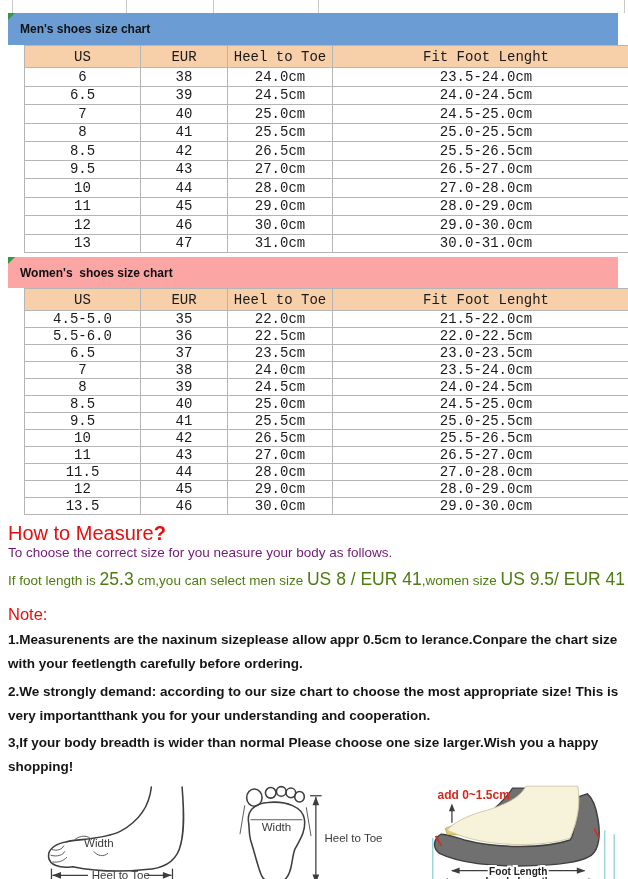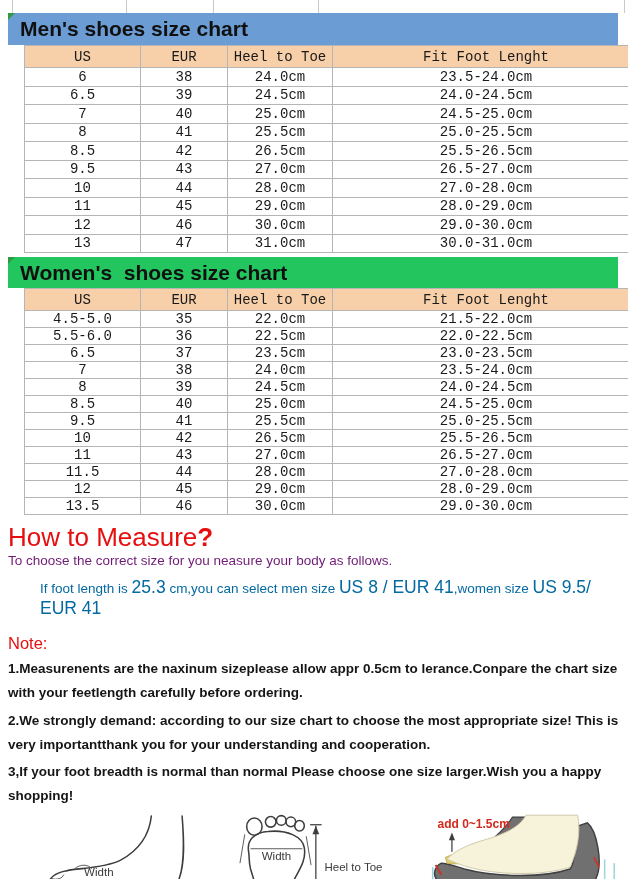--- a/index.html
+++ b/index.html
@@ -7,38 +7,38 @@
     width:628px;height:879px;overflow:hidden;background:#fff;
     font-family:"Liberation Sans",sans-serif;color:#111;position:relative;
   }
   
   .top-strip{height:13px;position:relative;border-bottom:0;}
   .vline{position:absolute;top:0;width:1px;height:13px;background:#c9c9c9;}
   
   .bar{margin-left:8px;width:610px;position:relative;display:flex;align-items:center;}
   .bar-blue{height:32px;}
   .bar-pink{height:31px;}
-  .bar-title{font-weight:bold;font-size:21px;color:#101010;padding-left:12px;white-space:pre-wrap;}
+  .bar-title{font-weight:bold;font-size:12px;color:#101010;padding-left:12px;white-space:pre-wrap;}
   .corner-tri{position:absolute;top:0;left:0;width:0;height:0;
     border-top:7px solid #2f9a3f;border-right:7px solid transparent;}
   
   table.size{border-collapse:collapse;margin-left:24px;width:615px;table-layout:fixed;
     font-family:"Liberation Mono","DejaVu Sans Mono",monospace;font-size:14px;border-radius:15px;}
   table.size td,table.size th{border:1px solid #b5b5b5;text-align:center;padding:0;
     font-weight:normal;color:#1a1a1a;overflow:hidden;white-space:nowrap;}
   table.size th{height:21px;}
   table.men tbody tr{height:18.5px;}
   table.women tbody tr{height:14px;}
   .gap-row{height:4px;position:relative;margin-left:8px;width:610px;}
   
   .measure{padding-left:8px;padding-top:7px;}
-  .howto-title{font-size:26px;color:#e60e0e;}
+  .howto-title{font-size:20px;color:#e60e0e;}
   .howto-title .qm{font-weight:bold;}
   .intro{font-size:13.5px;color:#701a75;}
-  .example{margin-top:9px;color:#0369a1;margin-left:32px;}
+  .example{margin-top:9px;color:#4d7c0f;}
   .ex-small{font-size:13.5px;}
   .ex-big{font-size:17.5px;}
   .note-label{font-size:16.5px;color:#e60e0e;margin-top:15px;}
   .notes{margin-top:4px;width:612px;font-weight:bold;}
   .note-line{font-size:13.5px;line-height:1.8;color:#151515;margin-bottom:3px;}
   
   .diagrams{display:flex;align-items:flex-start;margin-top:4px;}
   .d-side{margin-left:38px;}
   .d-print{margin-left:28px;}
   .d-shoe{margin-left:26px;margin-top:-4px;}
@@ -141,21 +141,21 @@
         <td>13</td>
         <td>47</td>
         <td>31.0cm</td>
         <td>30.0-31.0cm</td>
       </tr>
     </tbody>
 </table>
 
 <div class="gap-row"></div>
 
-<div class="bar bar-pink" style="background:#22c55e">
+<div class="bar bar-pink" style="background:#fca5a5">
   <div class="corner-tri"></div>
   <span class="bar-title">Women's  shoes size chart</span>
 </div>
 <table class="size women">
   <colgroup>
     <col style="width:116px">
       <col style="width:87px">
       <col style="width:105px">
       <col style="width:307px">
   </colgroup>
@@ -244,21 +244,21 @@
 </table>
 
 <div class="measure">
   <div class="howto-title"><span>How to Measure</span><span class="qm">?</span></div>
   <div class="intro">To choose the correct size for you neasure your body as follows.</div>
   <div class="example"><span class="ex-small">If foot length is </span><span class="ex-big">25.3</span><span class="ex-small"> cm,you can select men size </span><span class="ex-big">US 8 / EUR 41</span><span class="ex-small">,women size </span><span class="ex-big">US 9.5/ EUR 41</span></div>
   <div class="note-label">Note:</div>
   <div class="notes">
       <div class="note-line">1.Measurenents are the naxinum sizeplease allow appr 0.5cm to lerance.Conpare the chart size with  your feetlength carefully before ordering.</div>
       <div class="note-line">2.We strongly demand: according to our size chart to choose the most appropriate size! This is very importantthank you for your understanding and cooperation.</div>
-      <div class="note-line">3,If your foot breadth is normal than normal Please choose one size larger.Wish you a happy shopping!</div>
+      <div class="note-line">3,If your body breadth is wider than normal Please choose one size larger.Wish you a happy shopping!</div>
     </div>
 </div>
 
 <div class="diagrams">
 
   <svg class="d-side" width="180" height="102" viewBox="0 0 180 102">
     <path class="sketch" d="M118,1 C116,20 106,36 86,47 C68,56 42,55 30,58"></path>
     <path class="sketch" d="M150,1 C152,26 153,50 147,66 C142,79 130,86 112,87 C84,90 56,88 36,84"></path>
     <path class="sketch" d="M30,58 C18,60 10,66 11,74 C12,82 22,86 36,84"></path>
     <path class="thin" d="M14,66 C20,68 25,66 27,62"></path>

